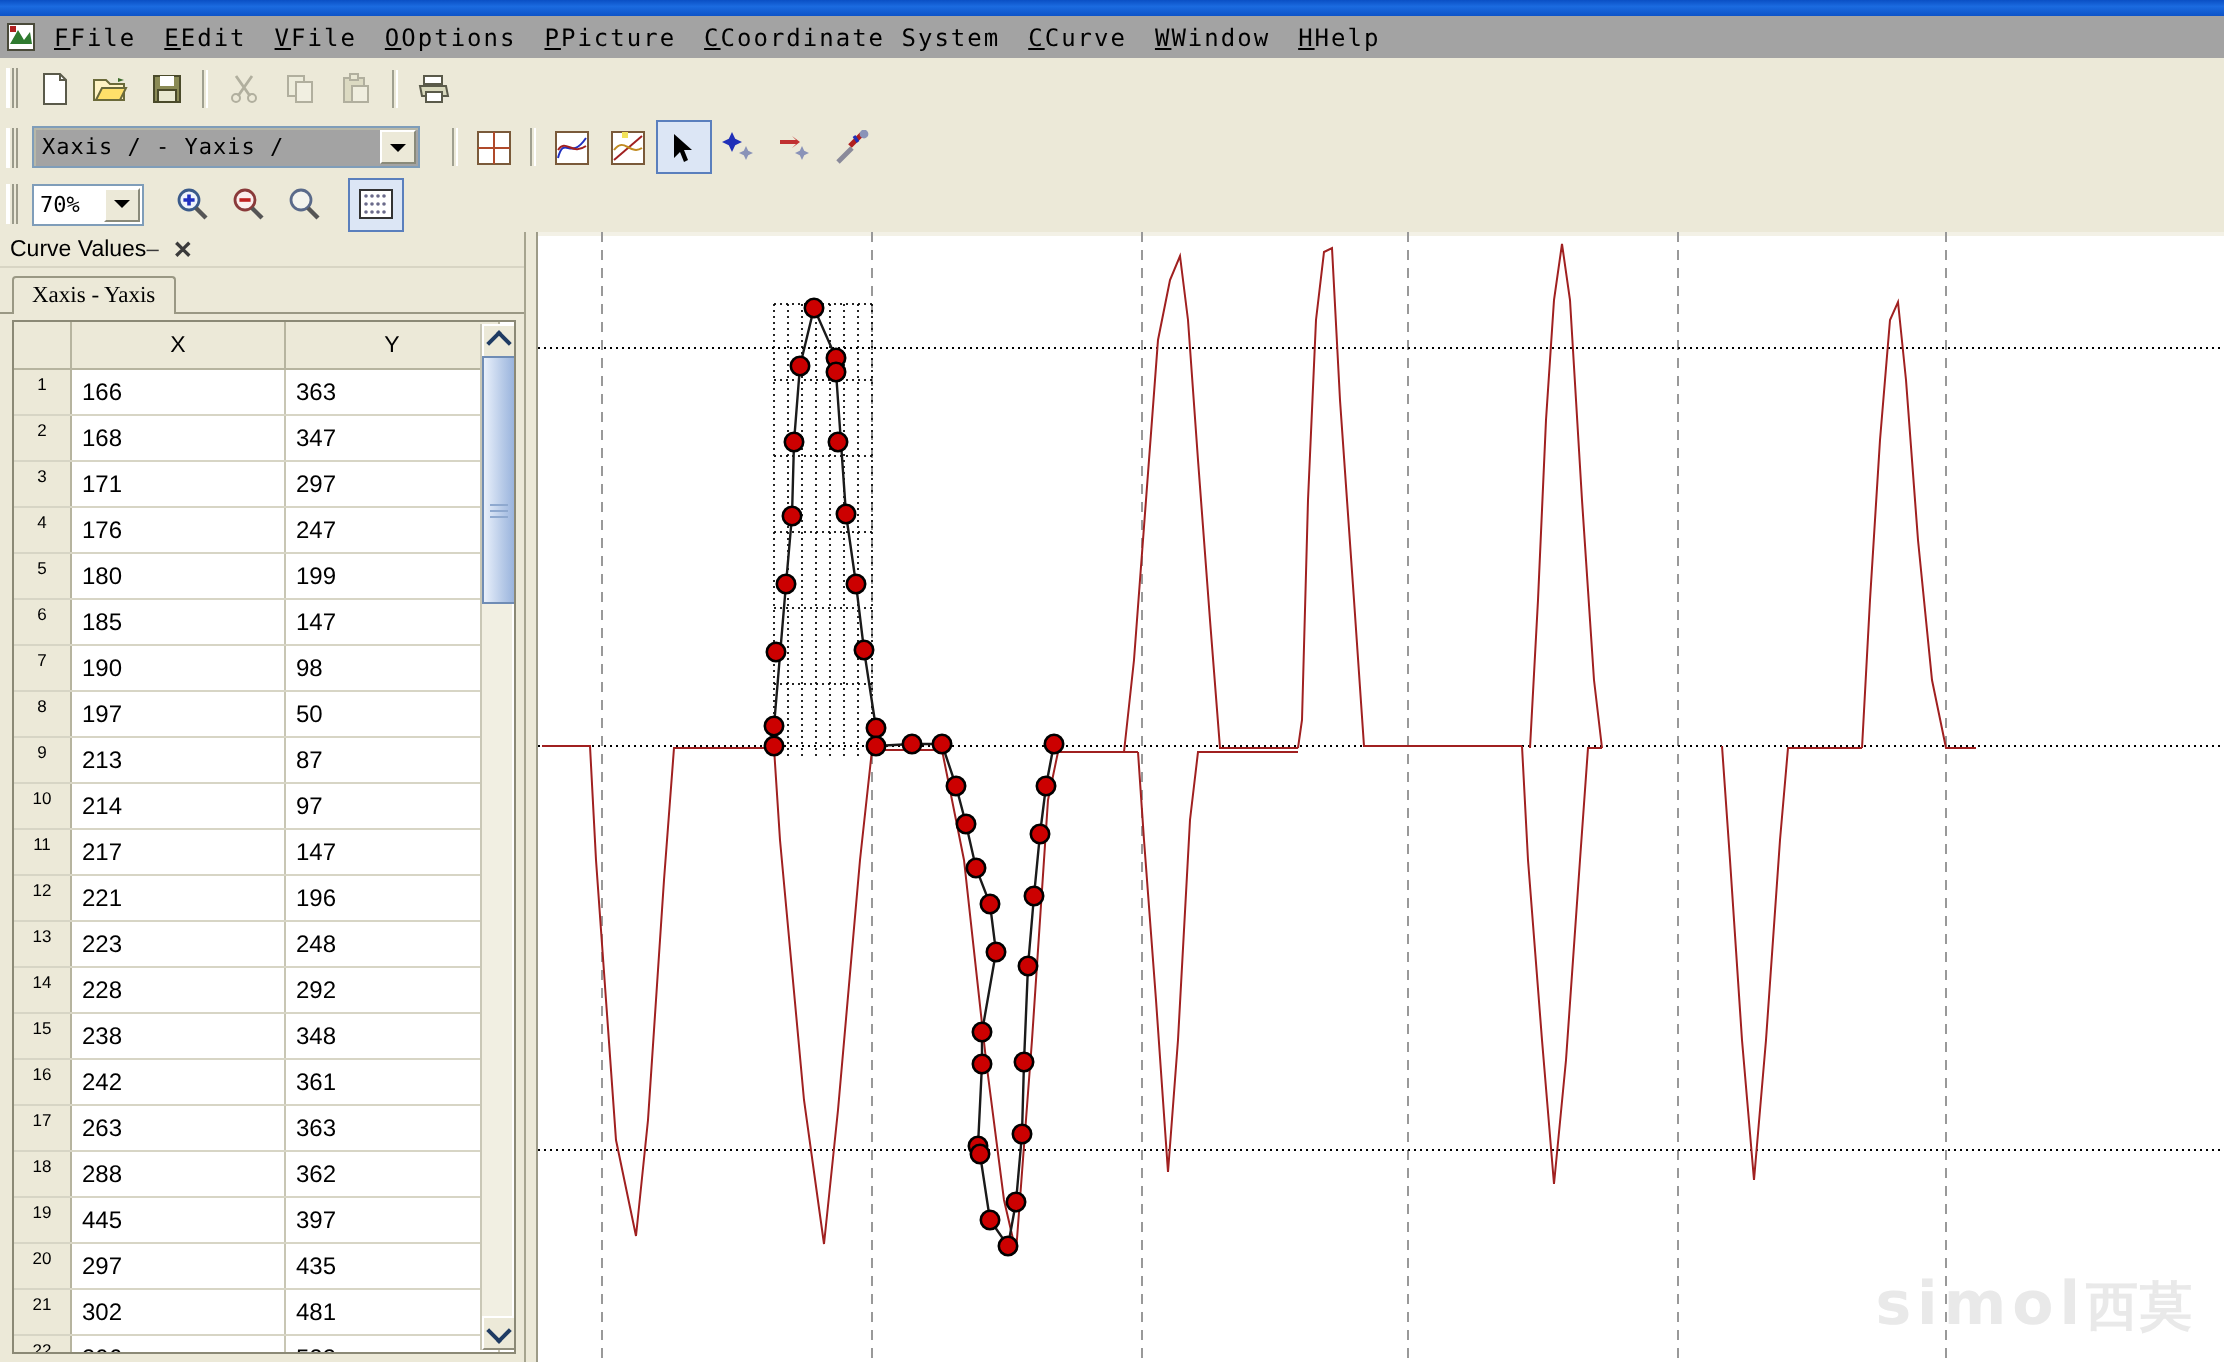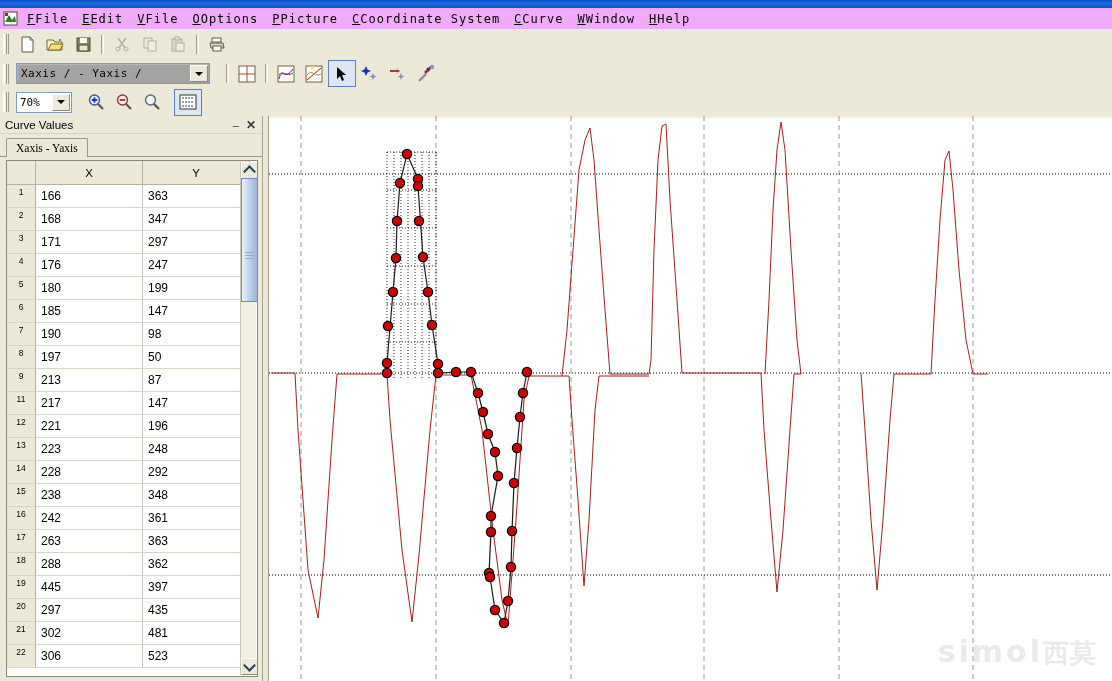--- a/index.html
+++ b/index.html
@@ -13,21 +13,21 @@
 
   
   .titlebar{
     position:absolute;left:0;top:0;width:1112px;height:8px;
     background:linear-gradient(to bottom,#0a4fc4 0%,#1b6be0 40%,#0c53c8 100%);
   }
 
   
   .menubar{
     position:absolute;left:0;top:8px;width:1112px;height:21px;
-    background:#f0abfc;display:flex;align-items:center;
+    background:#a3a3a3;display:flex;align-items:center;
     border-bottom:1px solid #e4e2d4;
   }
   .appicon{width:18px;height:17px;margin-left:2px;position:relative;}
   .appicon svg{display:block;}
   .menu-item{
     font-family:"DejaVu Sans Mono","Liberation Mono",monospace;
     font-size:12px;color:#000;padding:2px 7px;white-space:nowrap;cursor:default;
     letter-spacing:1px;
   }
   .menu-item u{text-decoration:underline;}
@@ -82,21 +82,21 @@
     display:flex;align-items:center;justify-content:center;
   }
   .caret{width:0;height:0;border-left:4px solid transparent;border-right:4px solid transparent;border-top:4px solid #000;}
 
   
   .dock{
     position:absolute;left:0;top:116px;width:262px;height:565px;
     background:#ece9d8;border-right:1px solid #a6a48f;
   }
   .dock-title{
-    height:17px;display:flex;align-items:center;justify-content:space-between;
+    height:17px;display:flex;align-items:center;
     padding:0 4px 0 5px;font-size:11px;color:#000;
     border-bottom:1px solid #d8d5c4;
   }
   .dock-title .dt-label{font-size:11.5px;}
   .dock-title .dt-btns{display:flex;align-items:center;gap:7px;padding-right:2px;}
   .dt-btn{font-size:11px;color:#3a3a3a;cursor:default;line-height:10px;}
   .dt-btn.close{font-weight:bold;font-size:12px;}
 
   .tabstrip{
     height:22px;padding-left:6px;display:flex;align-items:flex-end;
@@ -433,20 +433,25 @@
             </tr>
             <tr>
               <td class="rn">8</td>
               <td>197</td>
               <td>50</td>
             </tr>
             <tr>
               <td class="rn">9</td>
               <td>213</td>
               <td>87</td>
+            </tr>
+            <tr>
+              <td class="rn">10</td>
+              <td>214</td>
+              <td>97</td>
             </tr>
             <tr>
               <td class="rn">11</td>
               <td>217</td>
               <td>147</td>
             </tr>
             <tr>
               <td class="rn">12</td>
               <td>221</td>
               <td>196</td>

